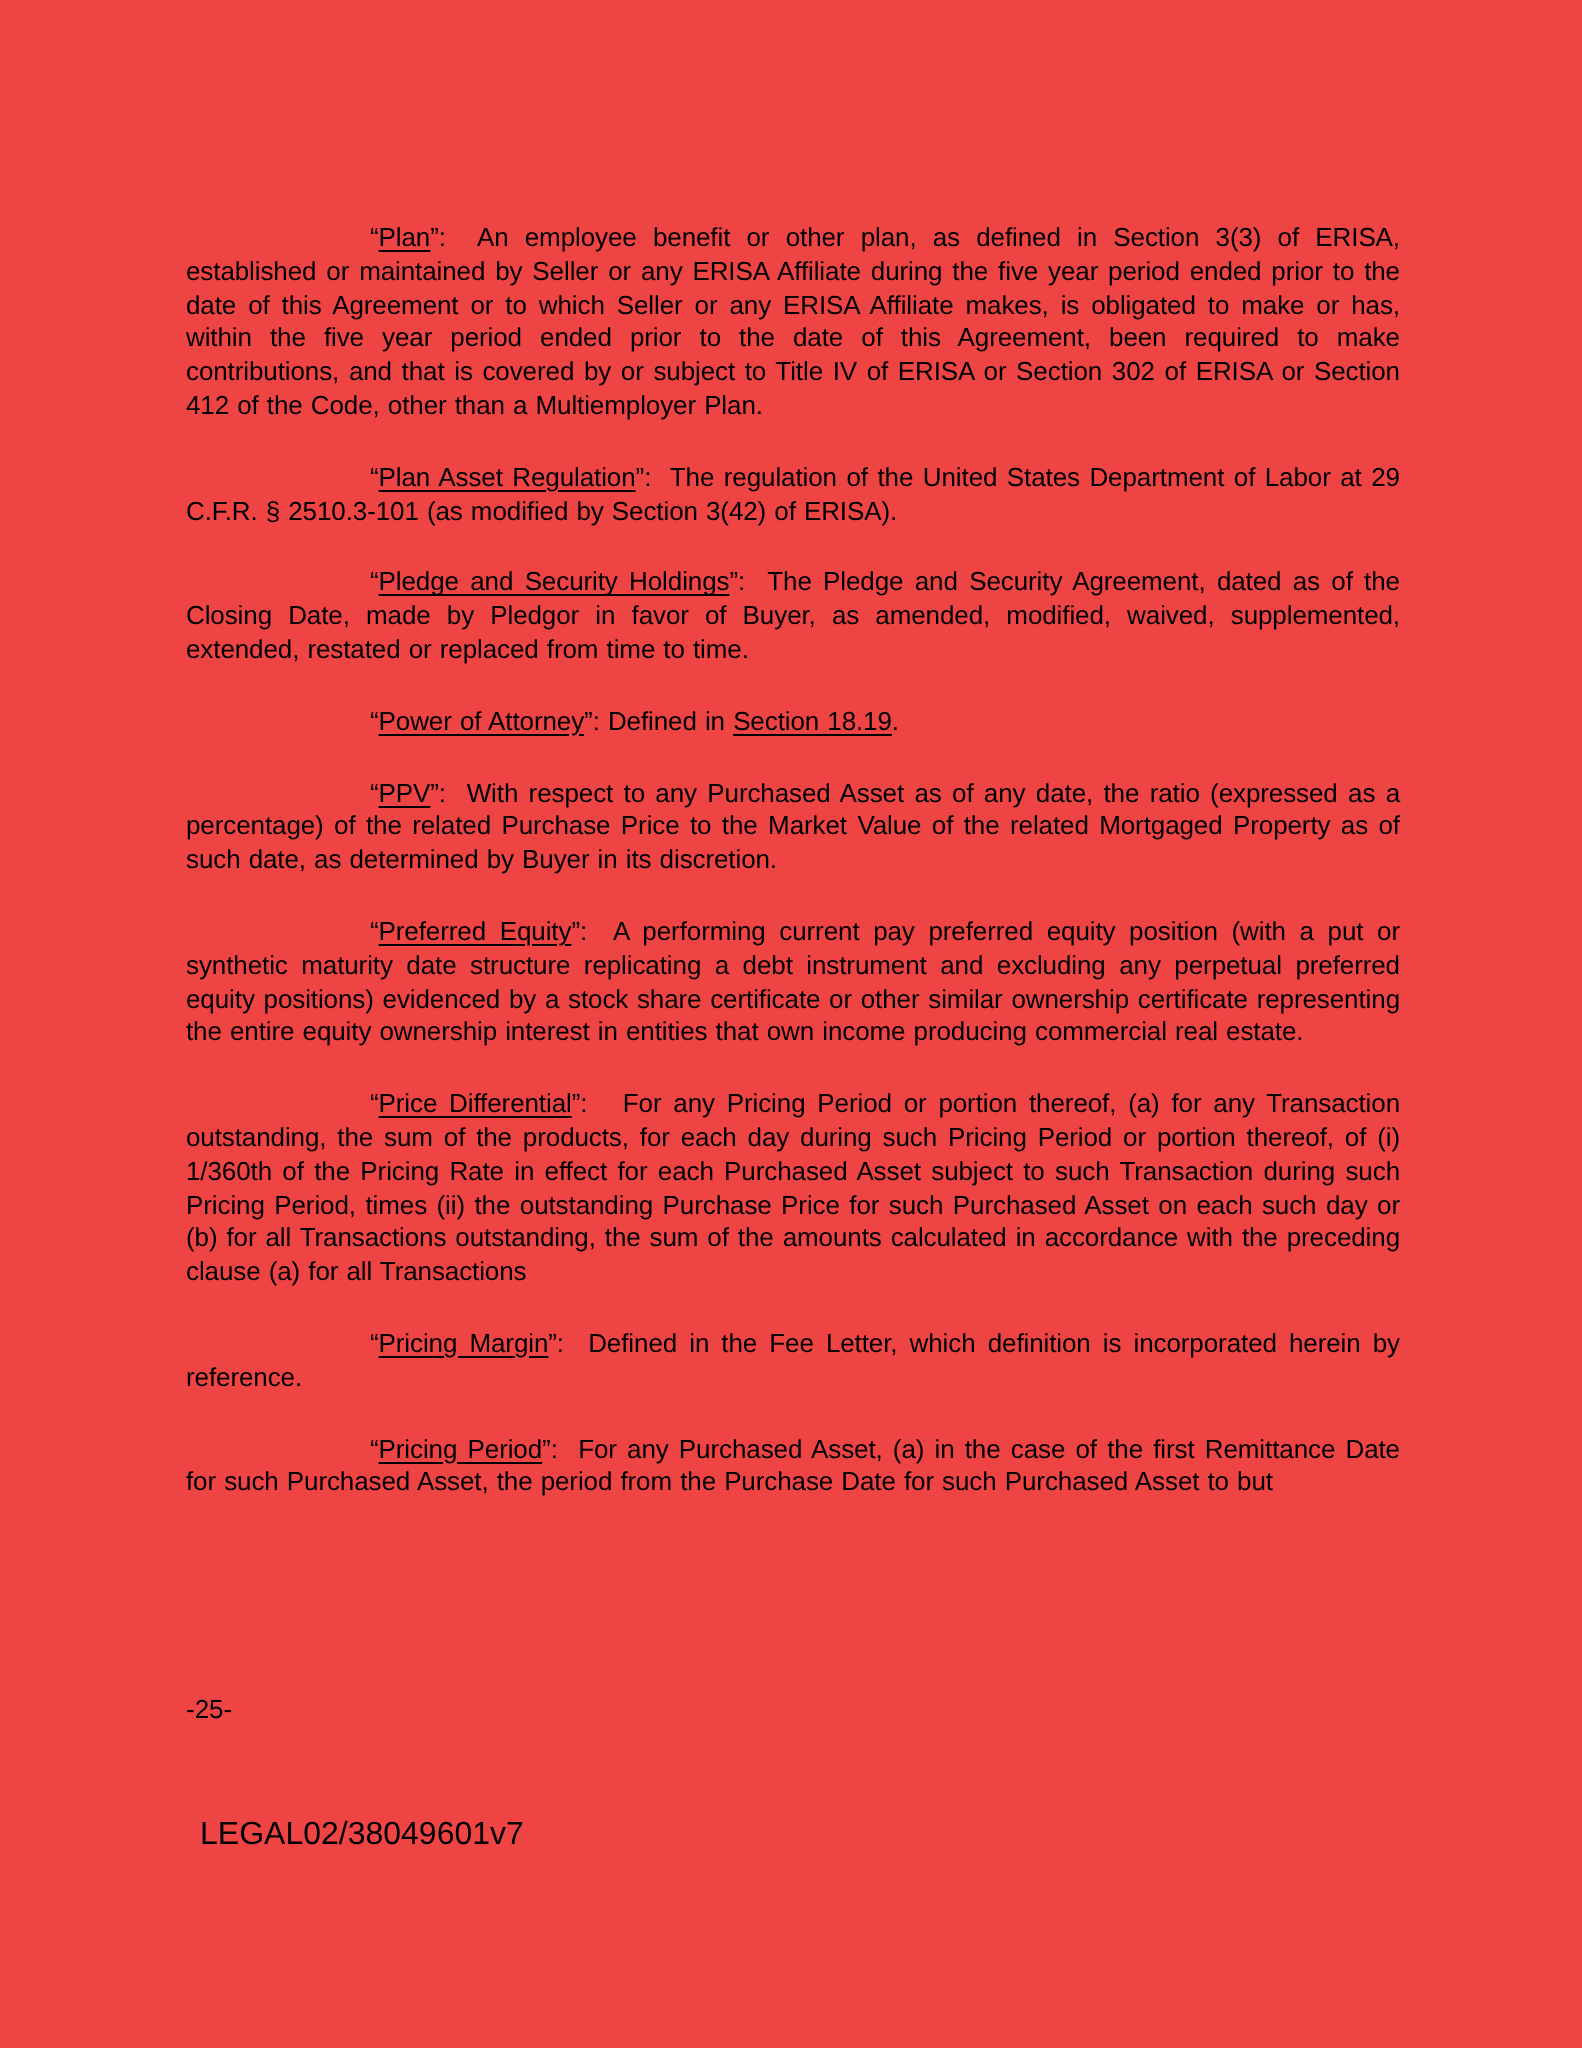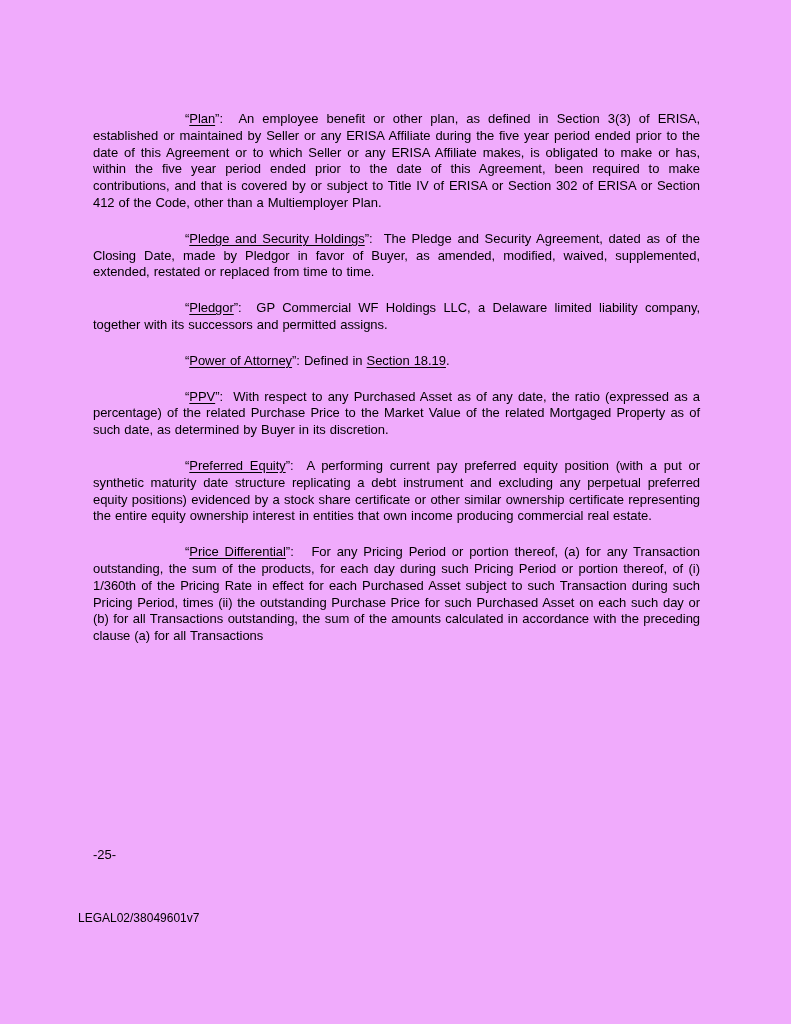--- a/index.html
+++ b/index.html
@@ -4,21 +4,21 @@
 <style>
   html, body {
     margin: 0;
     padding: 0;
     background: #ffffff;
   }
   .page {
     position: relative;
     width: 791px;
     height: 1024px;
-    background: #f0abfc;
+    background: #ef4444;
     font-family: "Liberation Sans", sans-serif;
     color: #000000;
     overflow: hidden;
   }
   .content {
     position: absolute;
     left: 93px;
     top: 111px;
     width: 607px;
   }
@@ -39,33 +39,35 @@
     position: absolute;
     top: 847px;
     left: 93px;
     width: 607px;
     font-size: 13px;
     line-height: 16px;
   }
   .doc-footer {
     position: absolute;
     top: 911px;
-    left: 78px;
-    font-size: 12px;
+    left: 100px;
+    font-size: 16px;
     line-height: 14px;
   }
 </style>
 </head>
 <body>
 
 <div class="page">
   <div class="content">
       <p class="para"><span>“</span><span class="defined-term">Plan</span><span>”:&nbsp; An employee benefit or other plan, as defined in Section 3(3) of ERISA, established or maintained by Seller or any ERISA Affiliate during the five year period ended prior to the date of this Agreement or to which Seller or any ERISA Affiliate makes, is obligated to make or has, within the five year period ended prior to the date of this Agreement, been required to make contributions, and that is covered by or subject to Title IV of ERISA or Section 302 of ERISA or Section 412 of the Code, other than a Multiemployer Plan.</span></p>
+      <p class="para"><span>“</span><span class="defined-term">Plan Asset Regulation</span><span>”:&nbsp; The regulation of the United States Department of Labor at 29 C.F.R. § 2510.3-101 (as modified by Section 3(42) of ERISA).</span></p>
       <p class="para"><span>“</span><span class="defined-term">Pledge and Security Holdings</span><span>”:&nbsp; The Pledge and Security Agreement, dated as of the Closing Date, made by Pledgor in favor of Buyer, as amended, modified, waived, supplemented, extended, restated or replaced from time to time.</span></p>
-      <p class="para"><span>“</span><span class="defined-term">Pledgor</span><span>”:&nbsp; GP Commercial WF Holdings LLC, a Delaware limited liability company, together with its successors and permitted assigns.</span></p>
       <p class="para"><span>“</span><span class="defined-term">Power of Attorney</span><span>”: Defined in </span><span class="defined-term">Section 18.19</span><span>.</span></p>
       <p class="para"><span>“</span><span class="defined-term">PPV</span><span>”:&nbsp; With respect to any Purchased Asset as of any date, the ratio (expressed as a percentage) of the related Purchase Price to the Market Value of the related Mortgaged Property as of such date, as determined by Buyer in its discretion.</span></p>
       <p class="para"><span>“</span><span class="defined-term">Preferred Equity</span><span>”:&nbsp; A performing current pay preferred equity position (with a put or synthetic maturity date structure replicating a debt instrument and excluding any perpetual preferred equity positions) evidenced by a stock share certificate or other similar ownership certificate representing the entire equity ownership interest in entities that own income producing commercial real estate.</span></p>
       <p class="para"><span>“</span><span class="defined-term">Price Differential</span><span>”:&nbsp;&nbsp; For any Pricing Period or portion thereof, (a) for any Transaction outstanding, the sum of the products, for each day during such Pricing Period or portion thereof, of (i) 1/360th of the Pricing Rate in effect for each Purchased Asset subject to such Transaction during such Pricing Period, times (ii) the outstanding Purchase Price for such Purchased Asset on each such day or (b) for all Transactions outstanding, the sum of the amounts calculated in accordance with the preceding clause (a) for all Transactions</span></p>
+      <p class="para"><span>“</span><span class="defined-term">Pricing Margin</span><span>”:&nbsp; Defined in the Fee Letter, which definition is incorporated herein by reference.</span></p>
+      <p class="para"><span>“</span><span class="defined-term">Pricing Period</span><span>”:&nbsp; For any Purchased Asset, (a) in the case of the first Remittance Date for such Purchased Asset, the period from the Purchase Date for such Purchased Asset to but</span></p>
     </div>
   <div class="page-number">-25-</div>
   <div class="doc-footer">LEGAL02/38049601v7</div>
 </div>
 
 </body></html>

